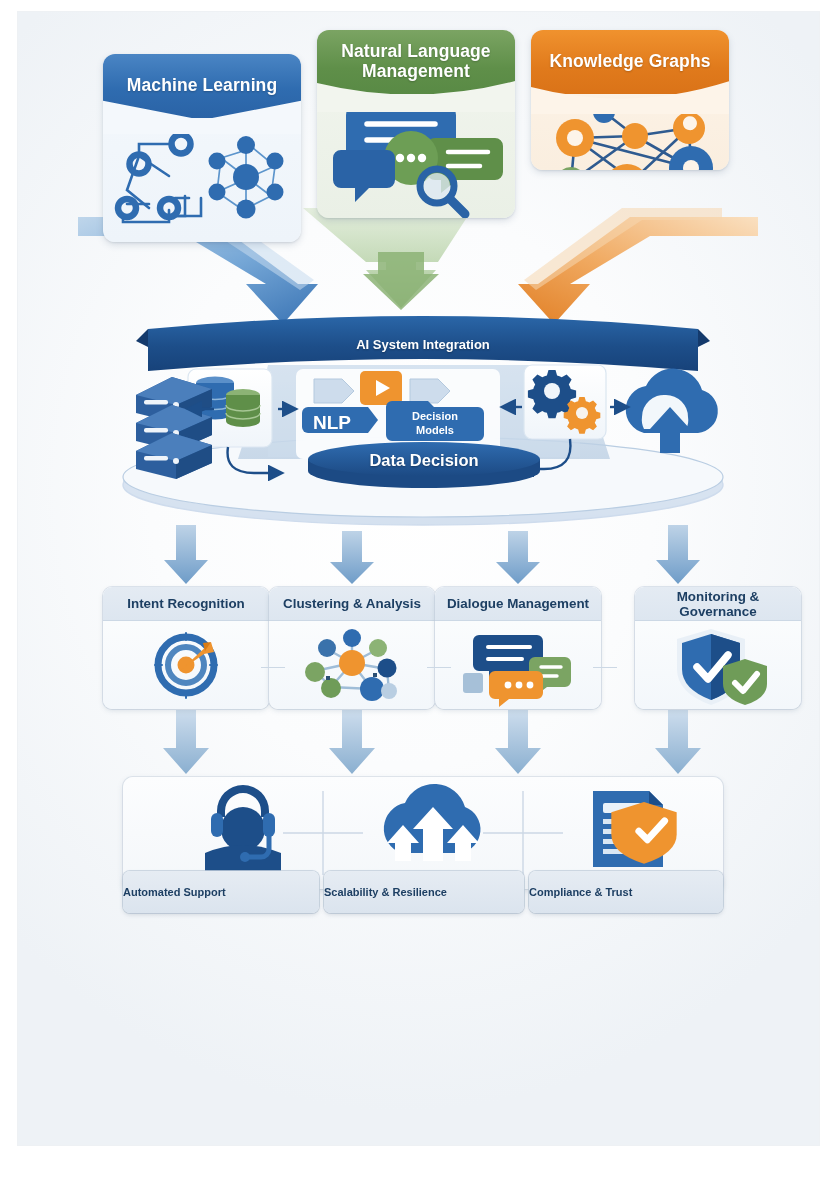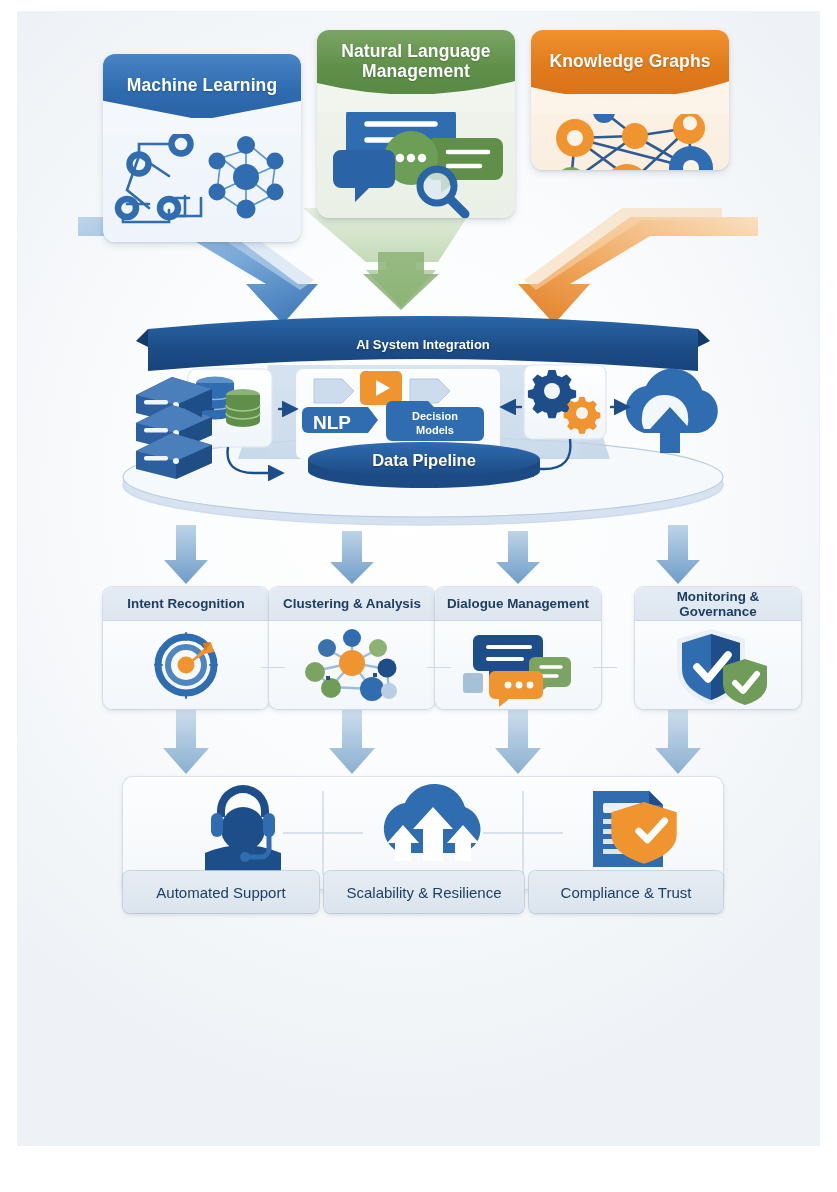--- a/index.html
+++ b/index.html
@@ -75,22 +75,22 @@
 
   
   .outpanel{
     position:absolute;left:105px;top:765px;width:600px;height:112px;
     border-radius:10px 10px 4px 4px;
     background:linear-gradient(180deg,#fcfdfe 0%,#f4f7fa 100%);
     box-shadow:0 2px 6px rgba(90,110,135,.16),0 0 0 1px rgba(203,214,226,.5);
   }
   .outlabel{
     position:absolute;top:859px;height:42px;border-radius:7px;
-    display:flex;align-items:center;justify-content:center;
-    font-size:15px;font-weight:normal;color:#1d3f63;
+    display:flex;align-items:center;justify-content:flex-start;
+    font-size:11px;font-weight:bold;color:#1d3f63;
     background:linear-gradient(180deg,#e6ecf3 0%,#dbe4ee 100%);
     box-shadow:0 2px 4px rgba(90,110,135,.20),0 0 0 1px rgba(198,210,223,.8);
   }
   .seph{position:absolute;height:1px;background:#ccd8e5;}
 </style>
 </head>
 <body>
 
 <div class="canvas">
 <div class="board">
@@ -393,21 +393,21 @@
 
       <g>
         <path d="M190 152 v12 a116 17 0 0 0 232 0 v-12 z" fill="#1c4a84"></path>
         <ellipse cx="306" cy="152" rx="116" ry="17" fill="url(#pipeG)"></ellipse>
       </g>
     </svg>
     <div class="banner">
       <span>AI System Integration</span>
     </div>
     <div style="position:absolute;left:190px;top:140px;width:232px;height:26px;display:flex;align-items:center;justify-content:center;color:#fff;font-size:16.5px;font-weight:bold;text-shadow:0 1px 2px rgba(0,0,0,.32);">
-      <span>Data Pipeline</span>
+      <span>Data Decision</span>
     </div>
   </div>
 
   <div class="mcard" style="left:85px;">
     <div class="mh">
       <span>Intent Recognition</span>
     </div>
     <div class="mb">
       <svg viewBox="0 0 166 88" width="166" height="88">
         <g stroke="#2f6cb0" stroke-width="2" stroke-linecap="round">

